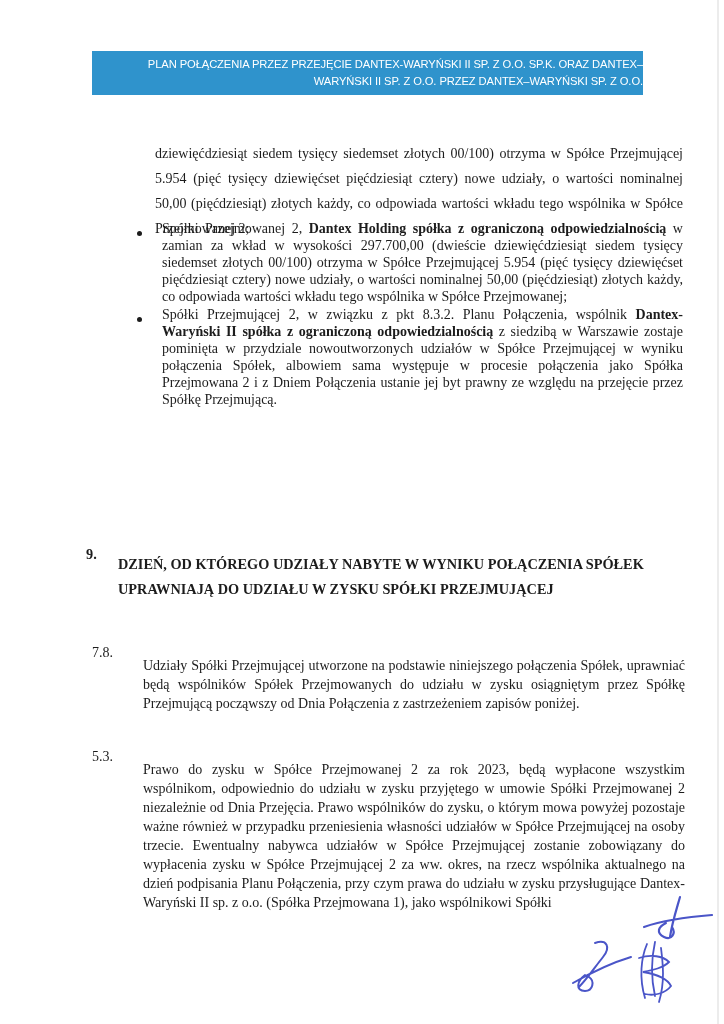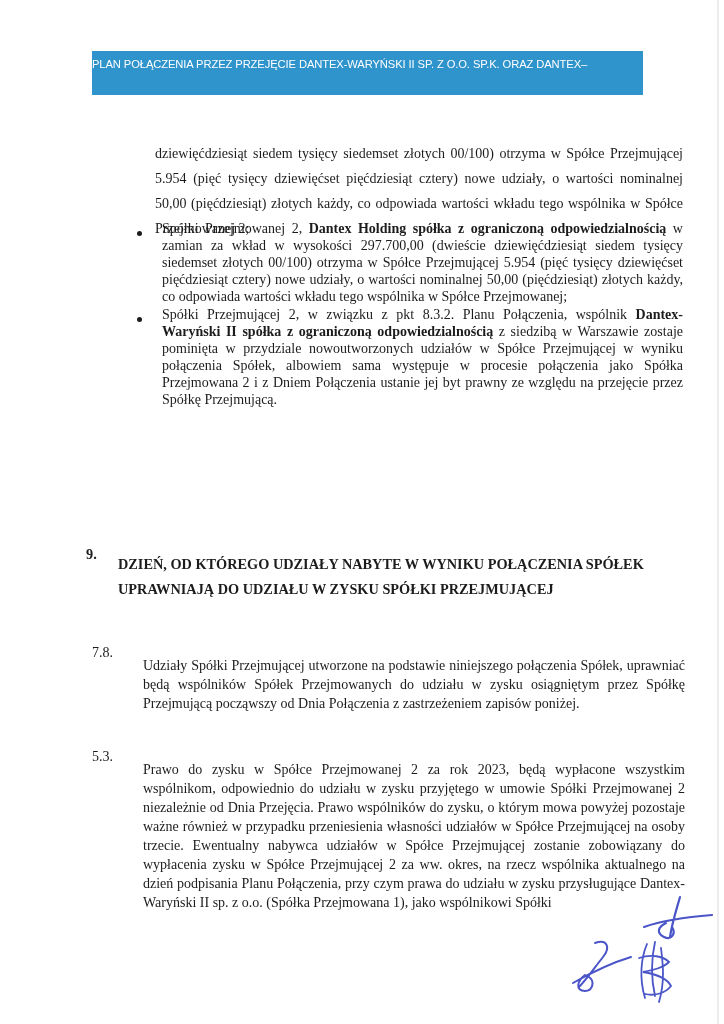--- a/index.html
+++ b/index.html
@@ -10,21 +10,21 @@
     color: #1c1c1c;
   }
   .right-edge {
     position: absolute; left: 717px; top: 0; width: 2px; height: 1024px; background: #ececec;
   }
   .banner {
     position: absolute; left: 92px; top: 51px; width: 551px; height: 44px;
     background: #2f93cc;
     color: #ffffff;
     font-family: "Liberation Sans", "DejaVu Sans", sans-serif;
-    font-size: 11.2px; line-height: 17px; text-align: left;
+    font-size: 11.2px; line-height: 17px; text-align: right;
     padding-top: 5px; box-sizing: border-box;
     letter-spacing: -0.1px;
   }
   .body-text {
     font-family: "Liberation Serif", "DejaVu Serif", serif;
     font-size: 14px;
     margin-top: 26px;
   }
   .para {
     position: absolute; text-align: justify; line-height: 25px;
@@ -51,20 +51,21 @@
   .item-92 { top: 718px; }
   .sig { position: absolute; }
 </style>
 </head>
 <body>
 
 <div class="right-edge"></div>
 
 <div class="banner">
   <div>PLAN POŁĄCZENIA PRZEZ PRZEJĘCIE DANTEX-WARYŃSKI II SP. Z O.O. SP.K. ORAZ DANTEX–</div>
+  <div>WARYŃSKI II SP.  Z O.O. PRZEZ DANTEX–WARYŃSKI SP. Z O.O.</div>
 </div>
 
 <div class="para p-cont body-text">dziewięćdziesiąt siedem tysięcy siedemset złotych 00/100) otrzyma w Spółce Przejmującej 5.954 (pięć tysięcy dziewięćset pięćdziesiąt cztery) nowe udziały, o wartości nominalnej 50,00 (pięćdziesiąt) złotych każdy, co odpowiada wartości wkładu tego wspólnika w Spółce Przejmowanej 2;</div>
 
 <ul class="bullet-list body-text">
   <li>
     <span class="dot"></span>
     <span>Spółki Przejmowanej 2, </span><b>Dantex Holding spółka z ograniczoną odpowiedzialnością</b><span> w zamian za wkład w wysokości 297.700,00 (dwieście dziewięćdziesiąt siedem tysięcy siedemset złotych 00/100) otrzyma w Spółce Przejmującej 5.954 (pięć tysięcy dziewięćset pięćdziesiąt cztery) nowe udziały, o wartości nominalnej 50,00 (pięćdziesiąt) złotych każdy, co odpowiada wartości wkładu tego wspólnika w Spółce Przejmowanej;</span>
   </li>
   <li>

